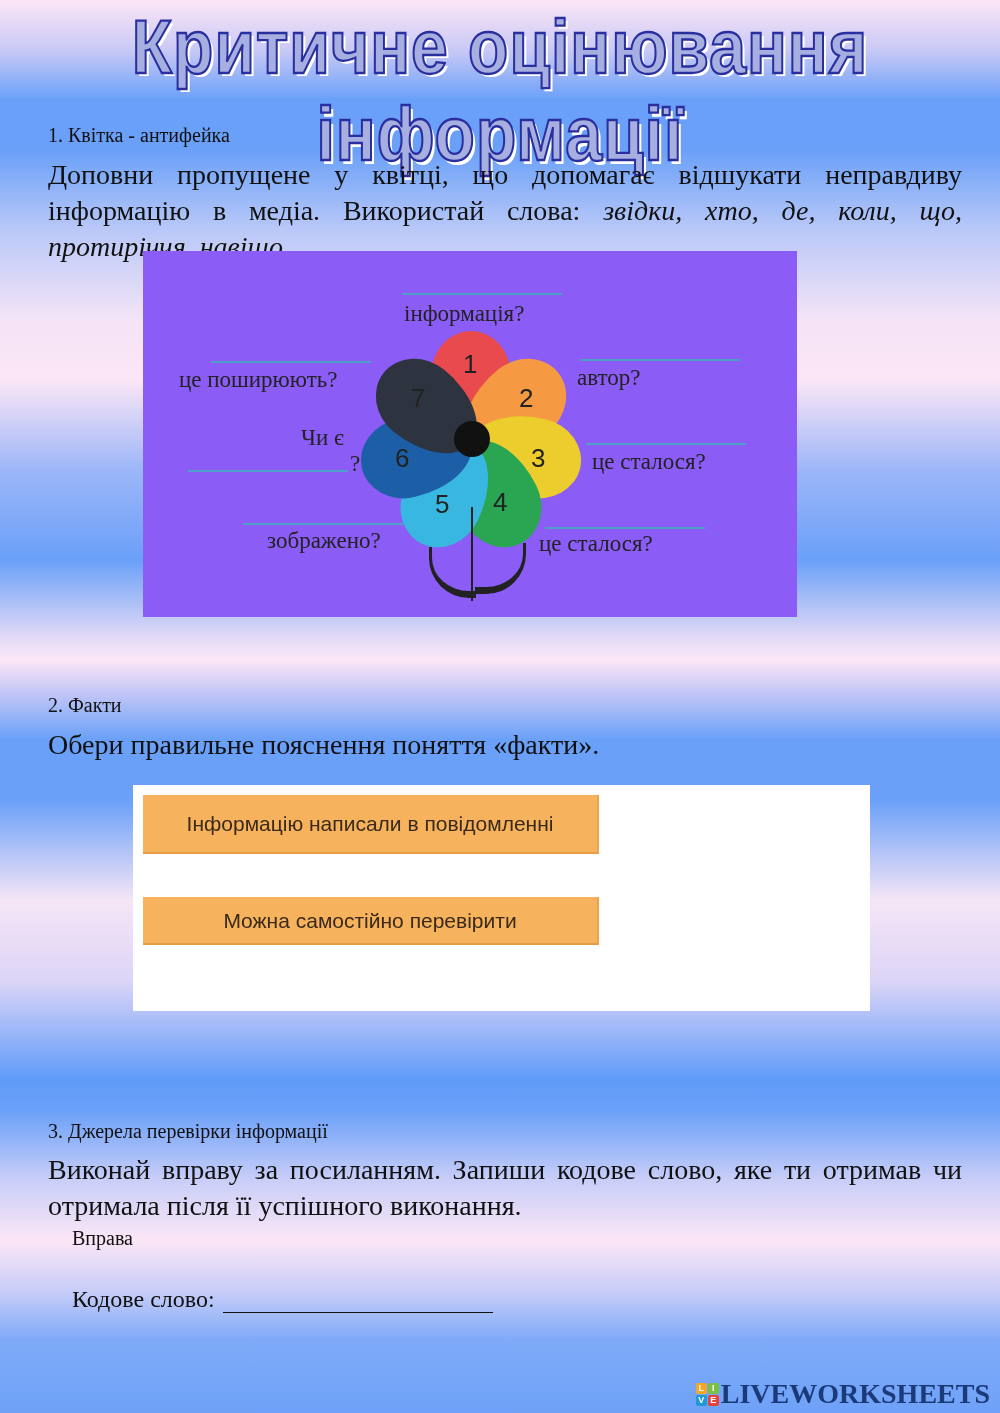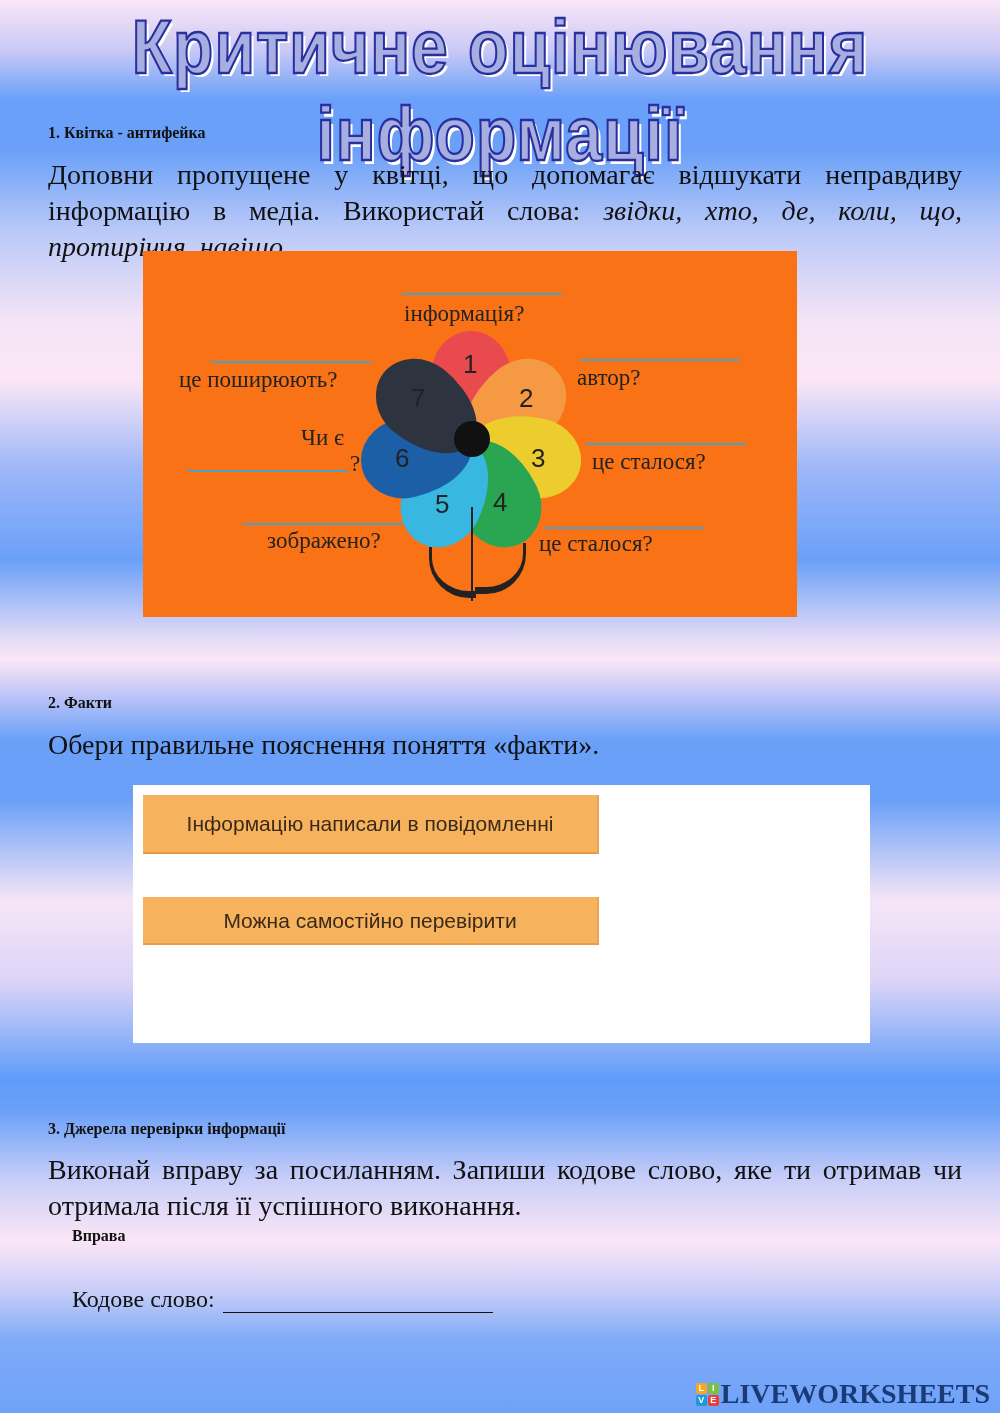--- a/index.html
+++ b/index.html
@@ -13,29 +13,29 @@
         #5e9bf9 1080px, #6aa0f8 1110px, #c9cef8 1180px, #fbe6f6 1240px, #c9cef8 1290px,
         #7faaf8 1340px, #6ea2f8 1413px);
     }
     .title {
       position: absolute; left: 0; top: 14px; width: 1000px; text-align: center;
       font-family: "Liberation Sans", sans-serif; font-weight: bold;
       font-size: 66px; letter-spacing: 1px; color: #a7aee0;
       -webkit-text-stroke: 2px #2a2fa0; transform: scaleY(1.15);
       text-shadow: 3px 3px 0 #ffffff;
     }
-    .h { position: absolute; left: 48px; font-weight: bold; font-size: 16px; }
+    .h { position: absolute; left: 48px; font-weight: normal; font-size: 20px; }
     .p { position: absolute; left: 48px; width: 914px; font-size: 28px; line-height: 36px; text-align: justify; }
     .p i { font-style: italic; }
-    .flower-box { position: absolute; left: 143px; top: 251px; width: 654px; height: 366px; background: #f97316; }
+    .flower-box { position: absolute; left: 143px; top: 251px; width: 654px; height: 366px; background: #8b5cf6; }
     .flower-box .lbl { position: absolute; font-size: 23px; color: #222; white-space: nowrap; }
     .flower-box .blank { position: absolute; height: 2px; background: #4fa0c8; }
     .petal { position: absolute; width: 80px; height: 112px; border-radius: 50% 50% 50% 50% / 40% 40% 60% 60%; transform-origin: 40px 112px; }
     .pnum { position: absolute; font-family: "Liberation Sans", sans-serif; font-size: 26px; color: #222; }
-    .facts-box { position: absolute; left: 133px; top: 785px; width: 737px; height: 258px; background: #fff; }
+    .facts-box { position: absolute; left: 133px; top: 785px; width: 737px; height: 226px; background: #fff; }
     .fact { position: absolute; background: #f6b25c; border-bottom: 2px solid #e59c44; border-right: 2px solid #e8a450;
       font-family: "Liberation Sans", sans-serif; font-size: 21px; color: #3a2a1a;
       display: flex; align-items: center; justify-content: center; text-align: center; line-height: 31px; cursor: pointer; }
     .fact span { white-space: pre-line; }
     .logo { position: absolute; right: 10px; top: 1378px; display: flex; align-items: center; }
     .logo .cubes { display: grid; grid-template-columns: 11px 11px; gap: 1px; margin-right: 2px; }
     .logo .cubes div { width: 11px; height: 11px; font-family: "Liberation Sans", sans-serif; font-size: 9px; font-weight: bold; color: #fff; text-align: center; line-height: 11px; border-radius: 2px; }
     .logo .word { font-family: Liberation Serif, serif; font-weight: bold; font-size: 28px; color: #1a3a78; letter-spacing: 0px; }
   </style>
 </head>

